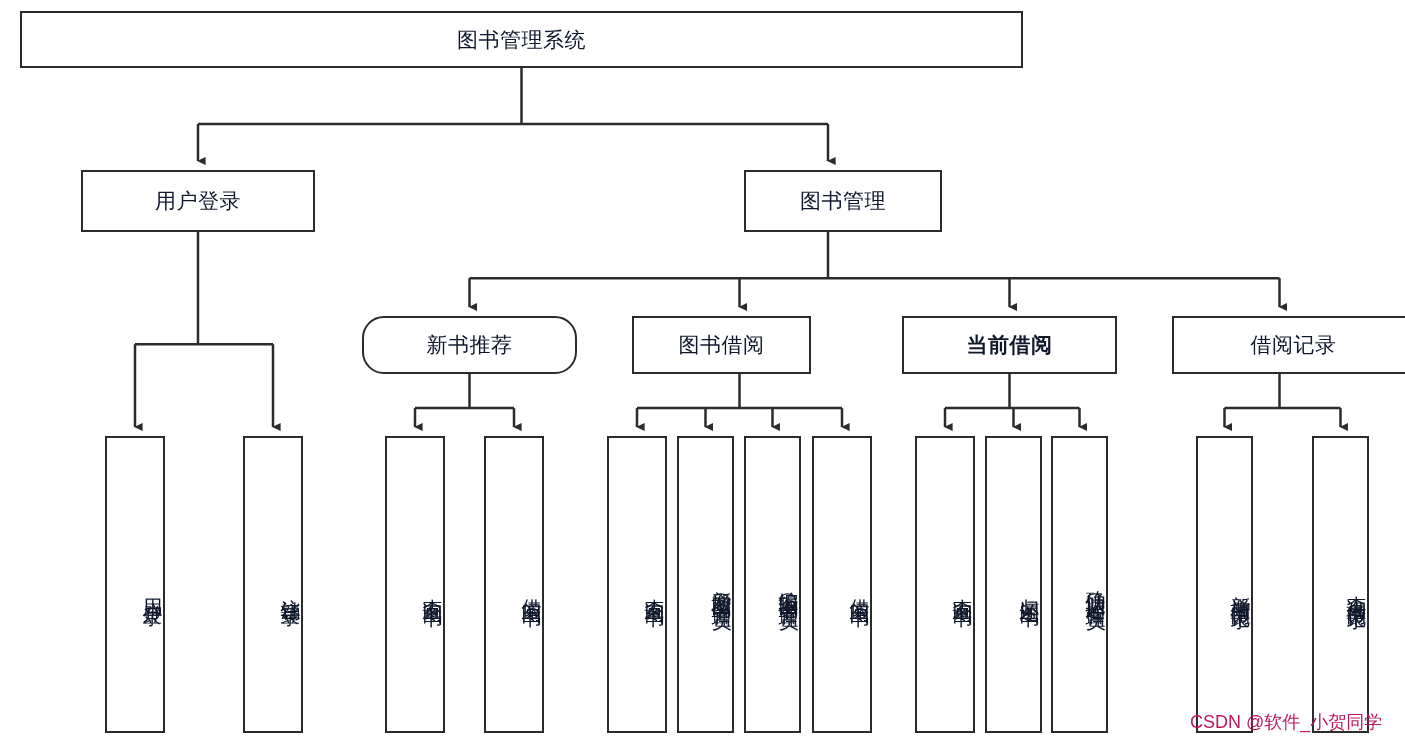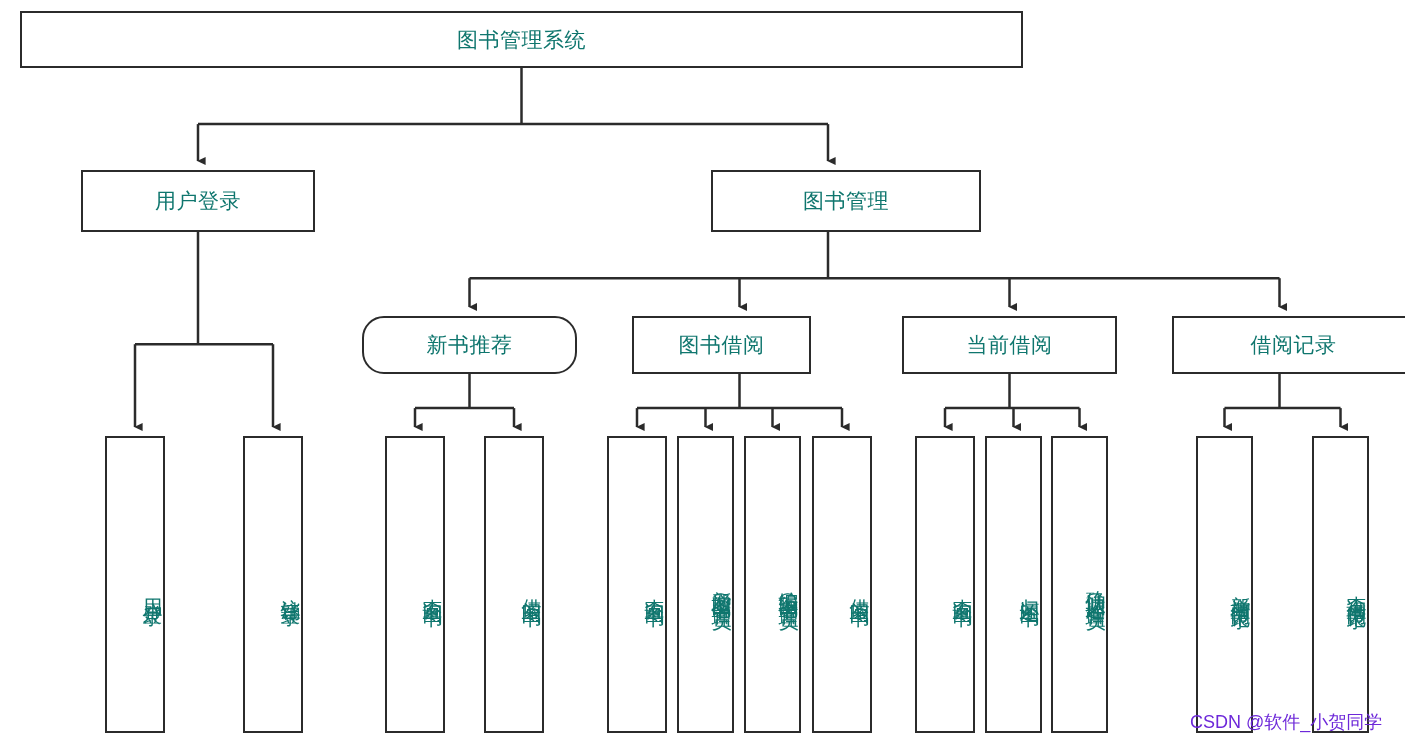--- a/index.html
+++ b/index.html
@@ -16,21 +16,21 @@
     font-family: "Liberation Sans", "DejaVu Sans", sans-serif;
   }
   .node {
     position: absolute;
     box-sizing: border-box;
     border: 2.5px solid #2b2b2b;
     background: #ffffff;
     display: flex;
     align-items: center;
     justify-content: center;
-    color: #0f766e;
+    color: #0f172a;
   }
   .node.h {
     font-size: 21px;
     letter-spacing: 0.5px;
   }
   .node.v {
     writing-mode: vertical-rl;
     text-orientation: upright;
     font-size: 20px;
     letter-spacing: 3px;
@@ -50,21 +50,21 @@
     top: 0;
     width: 1405px;
     height: 747px;
     pointer-events: none;
   }
   #watermark {
     position: absolute;
     left: 1190px;
     top: 710px;
     font-size: 18px;
-    color: #6d28d9;
+    color: #be185d;
     white-space: nowrap;
     font-family: "Liberation Sans", "DejaVu Sans", sans-serif;
     text-align: right;
   }
 </style>
 </head>
 <body>
 
 <div id="canvas">
   <svg id="edges" xmlns="http://www.w3.org/2000/svg">
@@ -109,30 +109,30 @@
         <path d="M1340.5,408.1 L1340.5,427" marker-end="url(#arrow)"></path>
       </g>
   </svg>
   <div id="nodes">
       <div class="node h" style="left: 20px; top: 11px; width: 1003px; height: 57px;">
         <span class="htext">图书管理系统</span>
       </div>
       <div class="node h" style="left: 81px; top: 170px; width: 234px; height: 62px;">
         <span class="htext">用户登录</span>
       </div>
-      <div class="node h" style="left: 711px; top: 170px; width: 270px; height: 62px;">
+      <div class="node h" style="left: 744px; top: 170px; width: 198px; height: 62px;">
         <span class="htext">图书管理</span>
       </div>
       <div class="node h" style="left: 362px; top: 316px; width: 215px; height: 58px; border-radius: 22px;">
         <span class="htext">新书推荐</span>
       </div>
       <div class="node h" style="left: 632px; top: 316px; width: 179px; height: 58px;">
         <span class="htext">图书借阅</span>
       </div>
-      <div class="node h" style="left: 902px; top: 316px; width: 215px; height: 58px;">
+      <div class="node h" style="left: 902px; top: 316px; width: 215px; height: 58px; font-weight: bold;">
         <span class="htext">当前借阅</span>
       </div>
       <div class="node h" style="left: 1172px; top: 316px; width: 243px; height: 58px;">
         <span class="htext">借阅记录</span>
       </div>
       <div class="node v" style="left: 105px; top: 436px; width: 60px; height: 297px;">
         <span class="vtext">用户登录</span>
       </div>
       <div class="node v" style="left: 243px; top: 436px; width: 60px; height: 297px;">
         <span class="vtext">注销登录</span>

